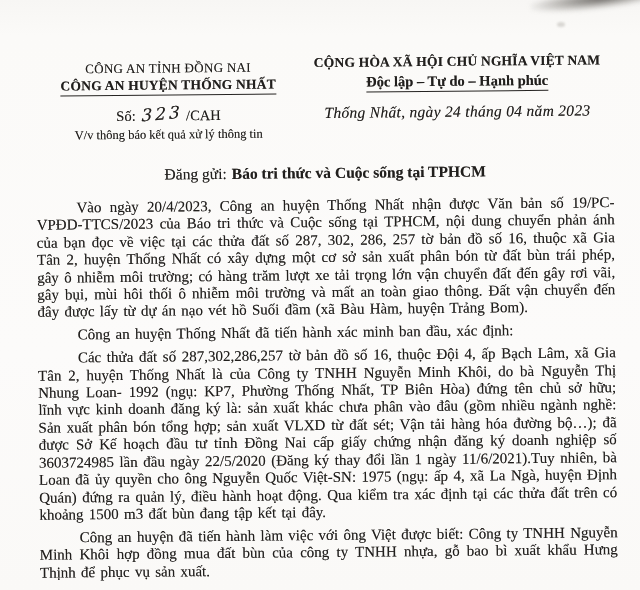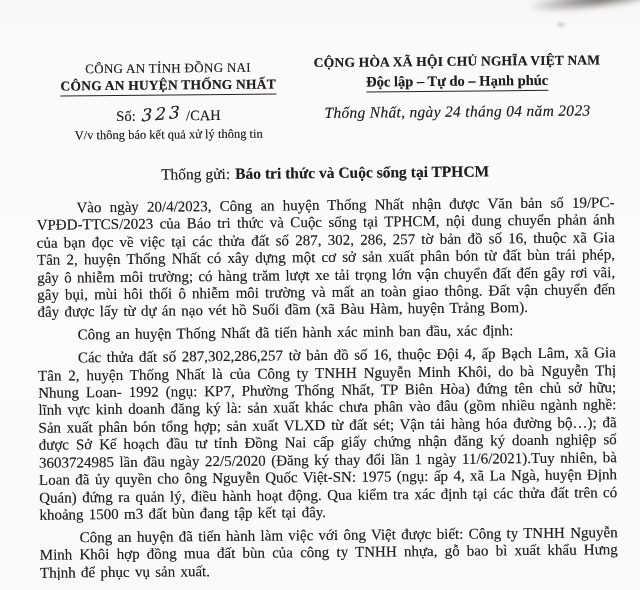--- a/index.html
+++ b/index.html
@@ -92,21 +92,21 @@
       <div class="hdr-right">
         <div class="hr1">CỘNG HÒA XÃ HỘI CHỦ NGHĨA VIỆT NAM</div>
         <div class="hr2">
           <span class="u">Độc lập – Tự do – Hạnh phúc</span>
         </div>
         <div class="dateline">Thống Nhất, ngày 24 tháng 04 năm 2023</div>
       </div>
     </div>
 
     <div class="salutation">
-      <span>Thống gửi:</span><span class="recipient">Báo tri thức và Cuộc sống tại TPHCM</span>
+      <span>Đăng gửi:</span><span class="recipient">Báo tri thức và Cuộc sống tại TPHCM</span>
     </div>
 
     <div class="body-text">
         <p>Vào ngày 20/4/2023, Công an huyện Thống Nhất nhận được Văn bản số 19/PC-VPĐD-TTCS/2023 của Báo tri thức và Cuộc sống tại TPHCM, nội dung chuyển phản ánh của bạn đọc về việc tại các thửa đất số 287, 302, 286, 257 tờ bản đồ số 16, thuộc xã Gia Tân 2, huyện Thống Nhất có xây dựng một cơ sở sản xuất phân bón từ đất bùn trái phép, gây ô nhiễm môi trường; có hàng trăm lượt xe tải trọng lớn vận chuyển đất đến gây rơi vãi, gây bụi, mùi hôi thối ô nhiễm môi trường và mất an toàn giao thông. Đất vận chuyển đến đây được lấy từ dự án nạo vét hồ Suối đầm (xã Bàu Hàm, huyện Trảng Bom).</p>
         <p>Công an huyện Thống Nhất đã tiến hành xác minh ban đầu, xác định:</p>
         <p>Các thửa đất số 287,302,286,257 tờ bản đồ số 16, thuộc Đội 4, ấp Bạch Lâm, xã Gia Tân 2, huyện Thống Nhất là của Công ty TNHH Nguyễn Minh Khôi, do bà Nguyễn Thị Nhung Loan- 1992 (ngụ: KP7, Phường Thống Nhất, TP Biên Hòa) đứng tên chủ sở hữu; lĩnh vực kinh doanh đăng ký là: sản xuất khác chưa phân vào đâu (gồm nhiều ngành nghề: Sản xuất phân bón tổng hợp; sản xuất VLXD từ đất sét; Vận tải hàng hóa đường bộ…); đã được Sở Kế hoạch đầu tư tỉnh Đồng Nai cấp giấy chứng nhận đăng ký doanh nghiệp số 3603724985 lần đầu ngày 22/5/2020 (Đăng ký thay đổi lần 1 ngày 11/6/2021).Tuy nhiên, bà Loan đã ủy quyền cho ông Nguyễn Quốc Việt-SN: 1975 (ngụ: ấp 4, xã La Ngà, huyện Định Quán) đứng ra quản lý, điều hành hoạt động. Qua kiểm tra xác định tại các thửa đất trên có khoảng 1500 m3 đất bùn đang tập kết tại đây.</p>
         <p>Công an huyện đã tiến hành làm việc với ông Việt được biết: Công ty TNHH Nguyễn Minh Khôi hợp đồng mua đất bùn của công ty TNHH nhựa, gỗ bao bì xuất khẩu Hưng Thịnh để phục vụ sản xuất.</p>
       </div>
 
   </div>

